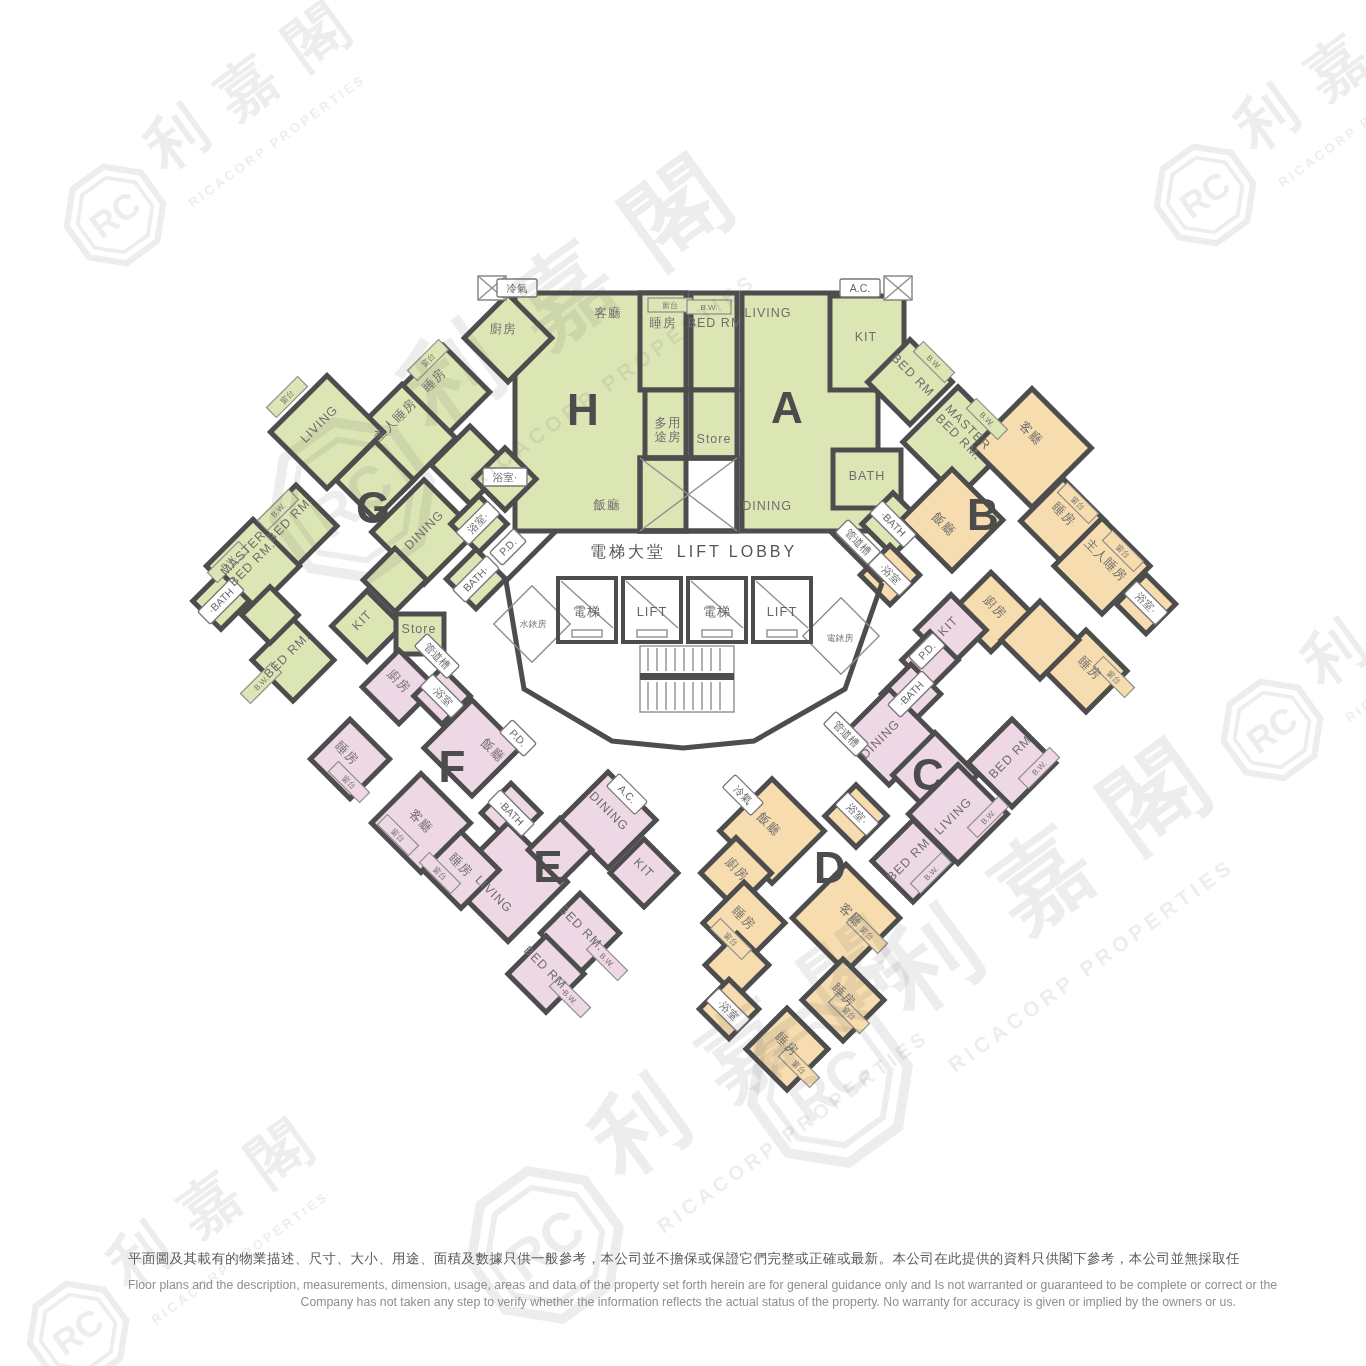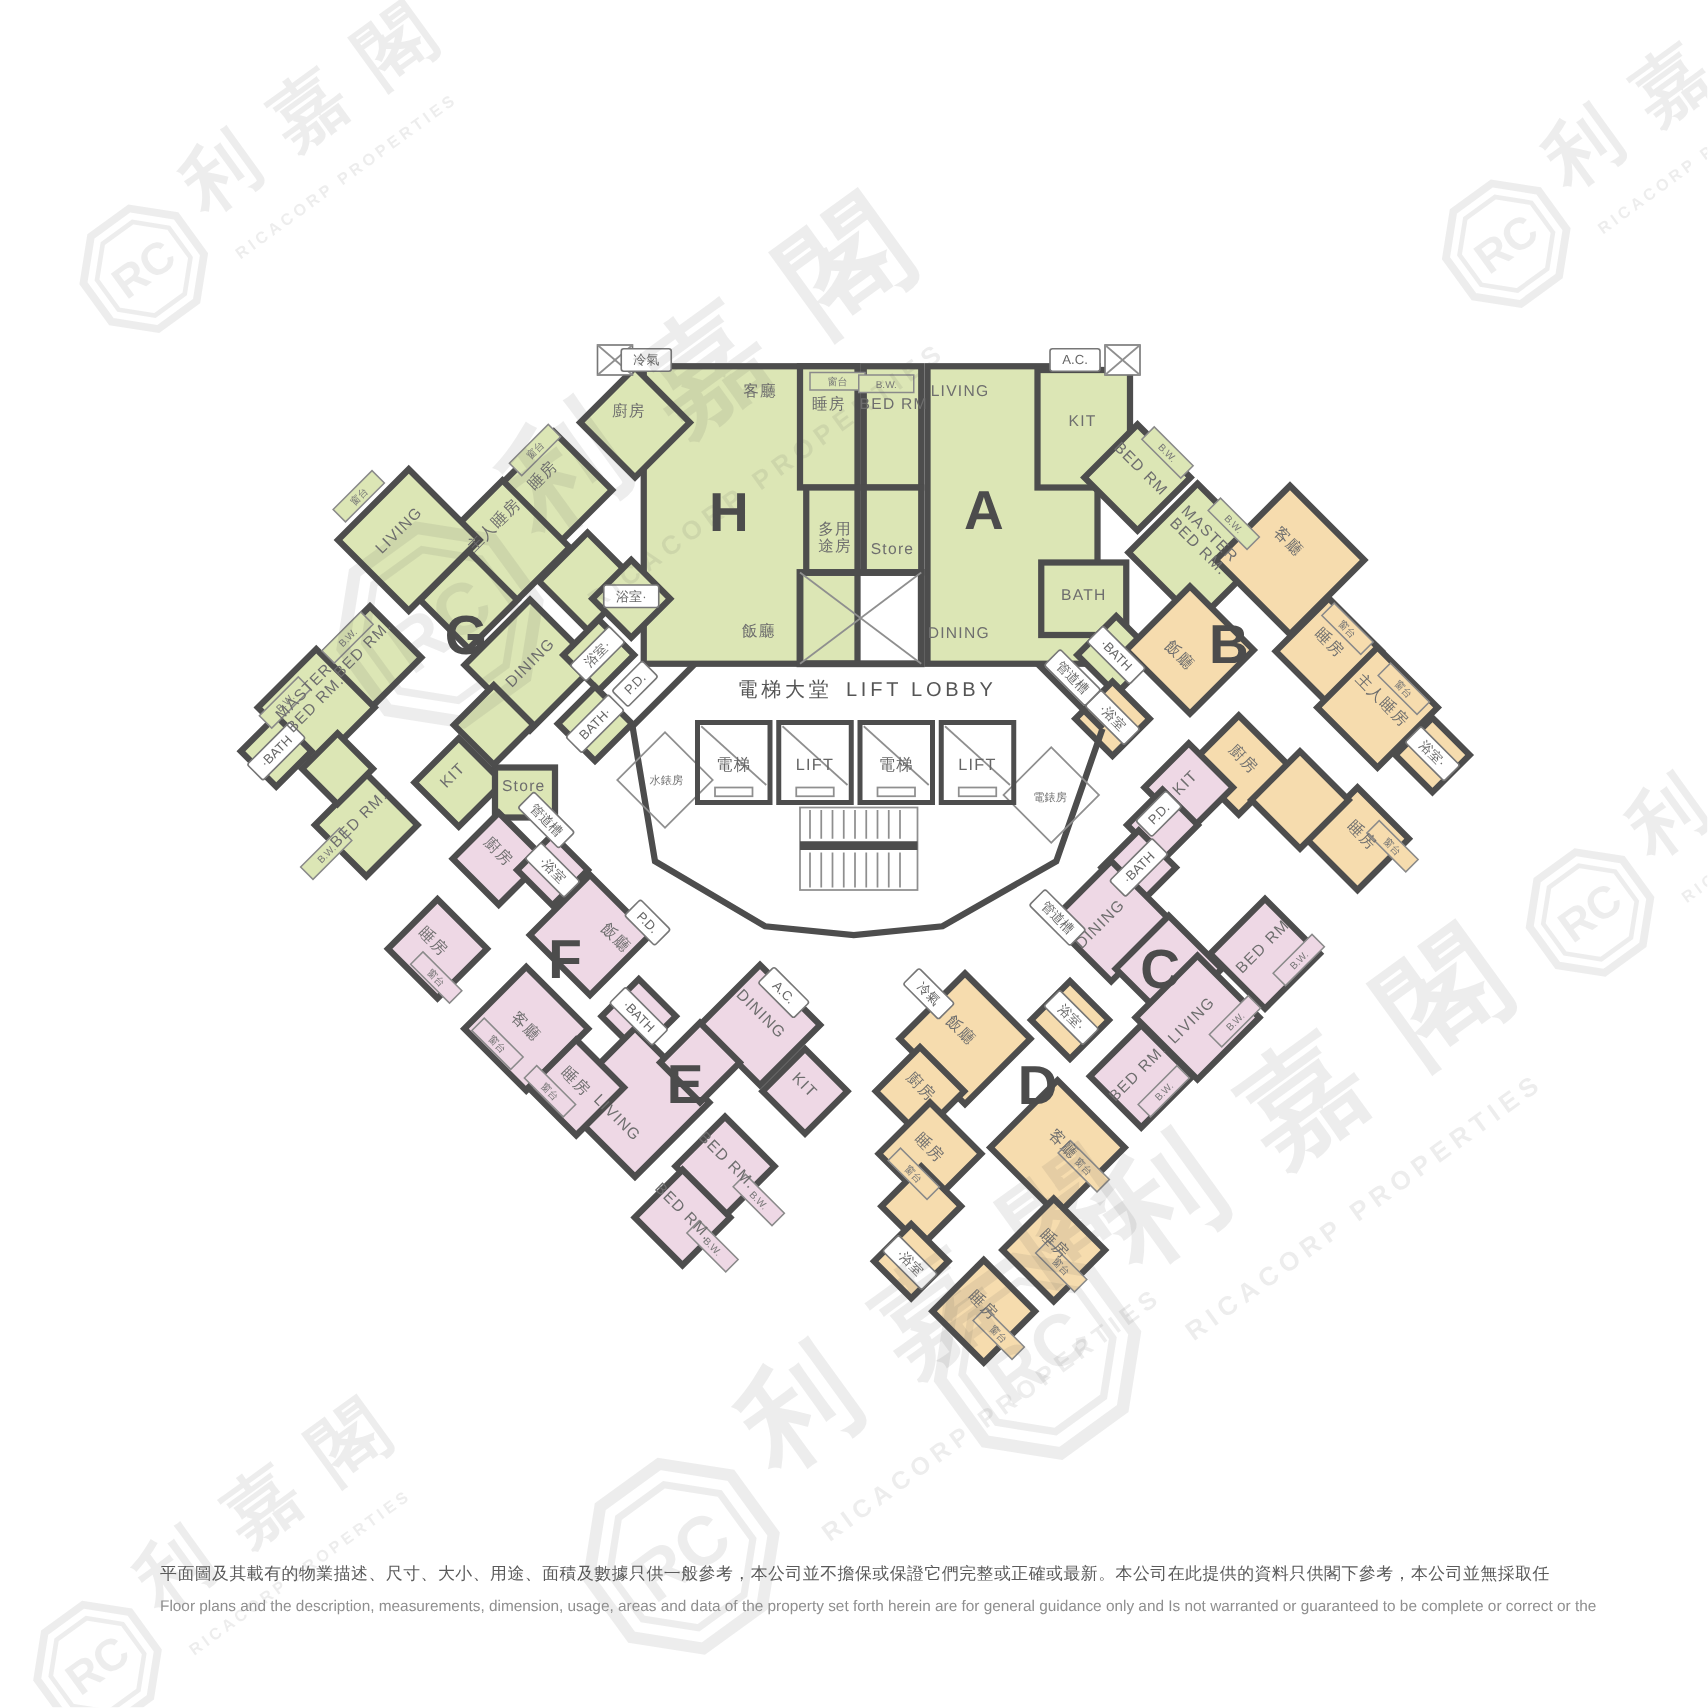--- a/index.html
+++ b/index.html
@@ -483,15 +483,16 @@
           <text x="105" y="-10" class="t-wm-cjk">利嘉閣</text>
           <text x="108" y="64" class="t-wm-lat">RICACORP PROPERTIES</text>
         </g>
       </g>
   </svg>
 
   <div id="disclaimer">
     <div class="zh-line">平面圖及其載有的物業描述、尺寸、大小、用途、面積及數據只供一般參考，本公司並不擔保或保證它們完整或正確或最新。本公司在此提供的資料只供閣下參考，本公司並無採取任</div>
     <div class="en-par">
       <div class="en-line">Floor plans and the description, measurements, dimension, usage, areas and data of the property set forth herein are for general guidance only and Is not warranted or guaranteed to be complete or correct or the</div>
+      <div class="en-line">Company has not taken any step to verify whether the information reflects the actual status of the property.  No warranty for accuracy is given or implied by the owners or us.</div>
     </div>
   </div>
 </div>
 
 </body></html>

